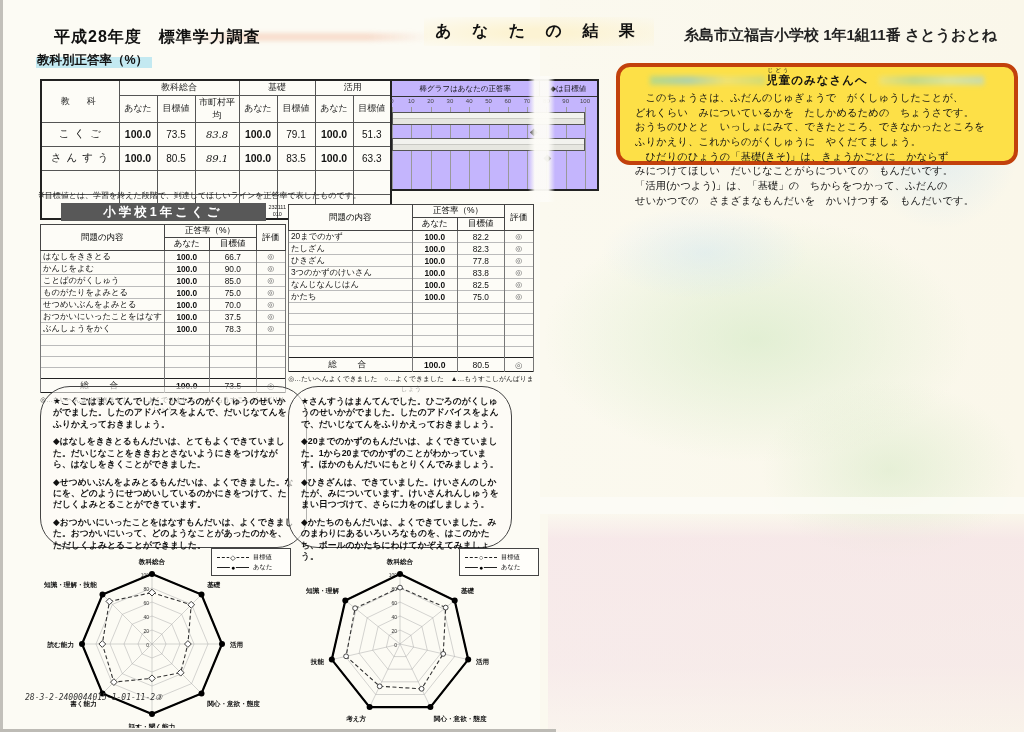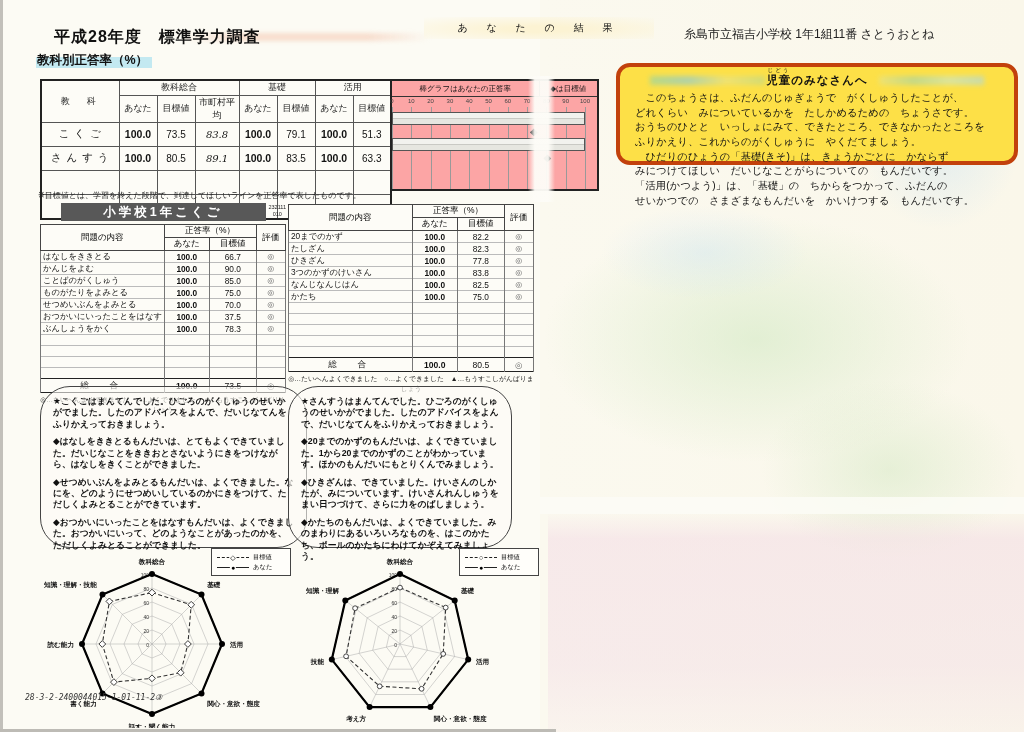--- a/index.html
+++ b/index.html
@@ -15,38 +15,38 @@
   .wash-blue2{left:600px;top:205px;width:210px;height:95px;background:radial-gradient(ellipse,rgba(205,228,244,.40),rgba(205,228,244,0) 70%);}
   .wash-pink{left:548px;top:512px;width:476px;height:220px;background:linear-gradient(180deg,rgba(246,225,232,0),rgba(243,220,229,.55) 12%,rgba(243,222,230,.5) 70%,rgba(246,228,233,.25));}
   .hband{position:absolute;left:540px;top:497px;width:484px;height:17px;background:rgba(252,251,246,.85);z-index:1;}
   .crease{position:absolute;left:528px;top:76px;width:27px;height:126px;background:linear-gradient(90deg,rgba(252,251,245,0),rgba(253,252,247,.96) 25% 75%,rgba(252,251,245,0));z-index:4;}
   .edge-left{position:absolute;left:0;top:0;width:3px;height:100%;background:#c2c0ba;z-index:5;}
   .edge-bottom{position:absolute;left:0;bottom:0;width:556px;height:3px;background:#bdbbb5;z-index:5;}
 
   
   .main-title{position:absolute;left:54px;top:16px;font-size:16px;font-weight:bold;letter-spacing:1px;color:#111;z-index:2;}
   .title-smear{position:absolute;left:180px;top:33px;width:250px;height:8px;background:linear-gradient(90deg,rgba(246,205,180,0),rgba(244,198,175,.55) 25% 75%,rgba(246,205,180,0));filter:blur(2px);z-index:1;}
-  .result-banner{position:absolute;left:424px;top:17px;width:230px;text-align:center;font-size:10px;font-weight:normal;letter-spacing:8px;color:#111;padding:4px 0;background:radial-gradient(ellipse 95% 95% at 50% 55%,#fcf3d3 15%,rgba(252,243,211,0) 78%);z-index:2;}
-  .student-info{position:absolute;left:684px;top:26px;font-size:12px;color:#222;z-index:2;}
+  .result-banner{position:absolute;left:424px;top:17px;width:230px;text-align:center;font-size:16px;font-weight:bold;letter-spacing:8px;color:#111;padding:4px 0;background:radial-gradient(ellipse 95% 95% at 50% 55%,#fcf3d3 15%,rgba(252,243,211,0) 78%);z-index:2;}
+  .student-info{position:absolute;left:684px;top:26px;font-size:15px;color:#222;z-index:2;font-weight:bold;}
   .section-title{position:absolute;left:36px;top:51px;font-size:12.5px;font-weight:bold;color:#111;z-index:2;background:linear-gradient(180deg,rgba(195,233,241,0) 34%,#c3e9f1 34% 92%,rgba(195,233,241,0) 92%);padding:1px 4px 1px 1px;}
 
   
   .summary-area{position:absolute;left:40px;top:79px;display:flex;z-index:2;}
   table.summary{border-collapse:collapse;table-layout:fixed;width:352px;height:108px;background:#fdfcf7;border:2px solid #222;}
   table.summary th,table.summary td{border:1px solid #555;text-align:center;padding:0;overflow:hidden;}
   table.summary th{font-weight:normal;font-size:9px;color:#222;}
   tr.sum-h1{height:15px;} tr.sum-h2{height:15px;}
   .subj-h{font-size:10px;letter-spacing:4px;}
   table.summary td{font-size:10px;color:#111;height:23px;}
   table.summary td.subj{font-size:10.5px;letter-spacing:1px;}
   table.summary td.you{font-weight:bold;font-size:10.5px;}
   table.summary td.muni{font-style:italic;font-family:"DejaVu Serif",serif;}
   tr.empty-r0{height:15px;} tr.empty-r1{height:17px;}
 
-  .bargraph{position:relative;width:205px;height:108px;border:2px solid #222;border-left:none;background:#fca5a5;display:flex;flex-direction:column;}
+  .bargraph{position:relative;width:205px;height:108px;border:2px solid #222;border-left:none;background:#c4b5fd;display:flex;flex-direction:column;}
   .bg-header{display:flex;border-bottom:1px solid #333;height:15px;font-size:7.5px;color:#111;align-items:center;flex:0 0 15px;}
   .bg-header .h-left{flex:1 1 72%;text-align:center;}
   .bg-header .h-right{flex:0 0 28%;text-align:center;border-left:1px solid #333;height:100%;line-height:15px;}
   .bg-ruler{position:relative;height:10px;flex:0 0 10px;margin:0 12px 0 0;font-size:6px;color:#444;}
   .bg-ruler span{position:absolute;top:1px;transform:translateX(-50%);}
   .bg-plot{position:relative;flex:1 1 auto;margin:0 12px 0 0;}
   .bg-plot i.grid{position:absolute;top:0;bottom:0;border-left:.6px solid #999;}
   .hbar{position:absolute;left:0;height:13px;background:linear-gradient(180deg,#f2f2ee 0 42%,#c9c9c4 42% 56%,#e6e6e0 56% 100%);border:1px solid #555;box-sizing:border-box;}
   .dmark{position:absolute;font-size:10px;color:#000;transform:translate(-50%,-50%);line-height:1;}
   .footnote{position:absolute;left:38px;top:190px;font-size:8px;color:#222;z-index:2;}

